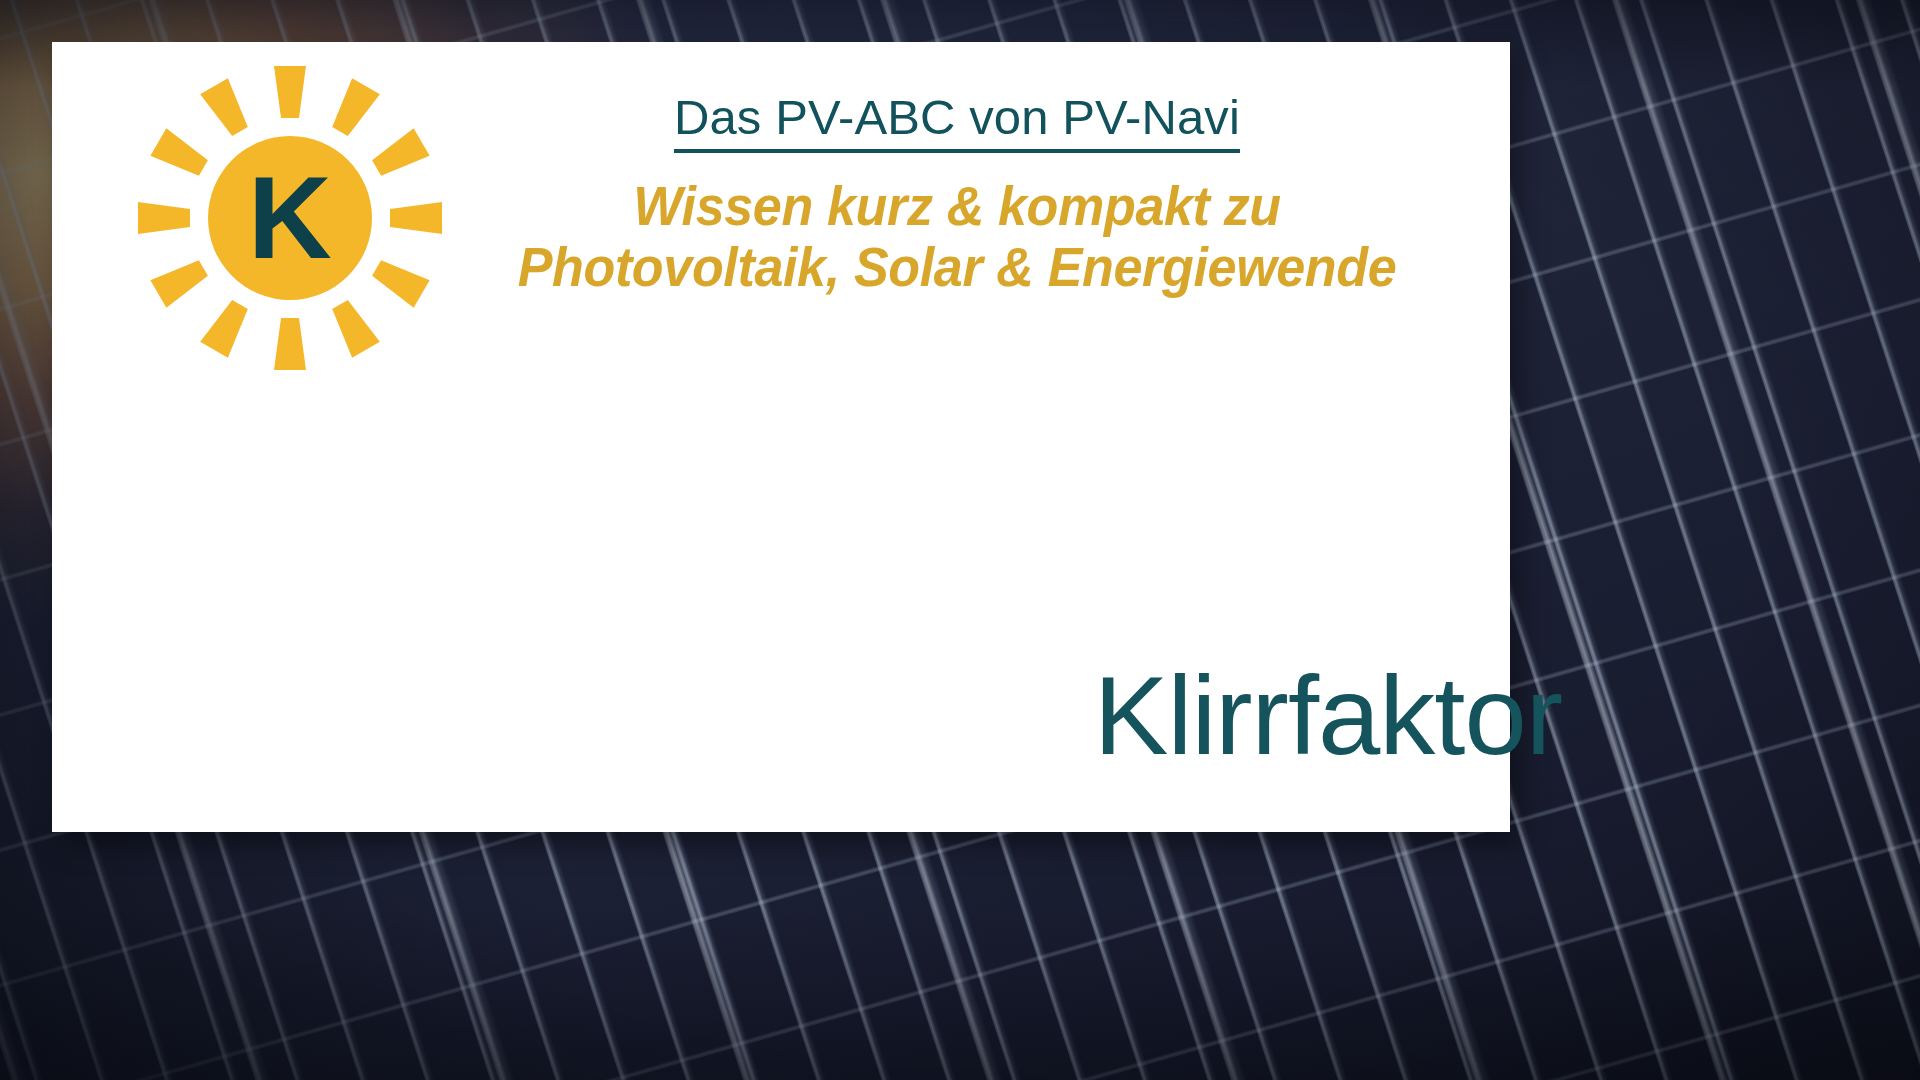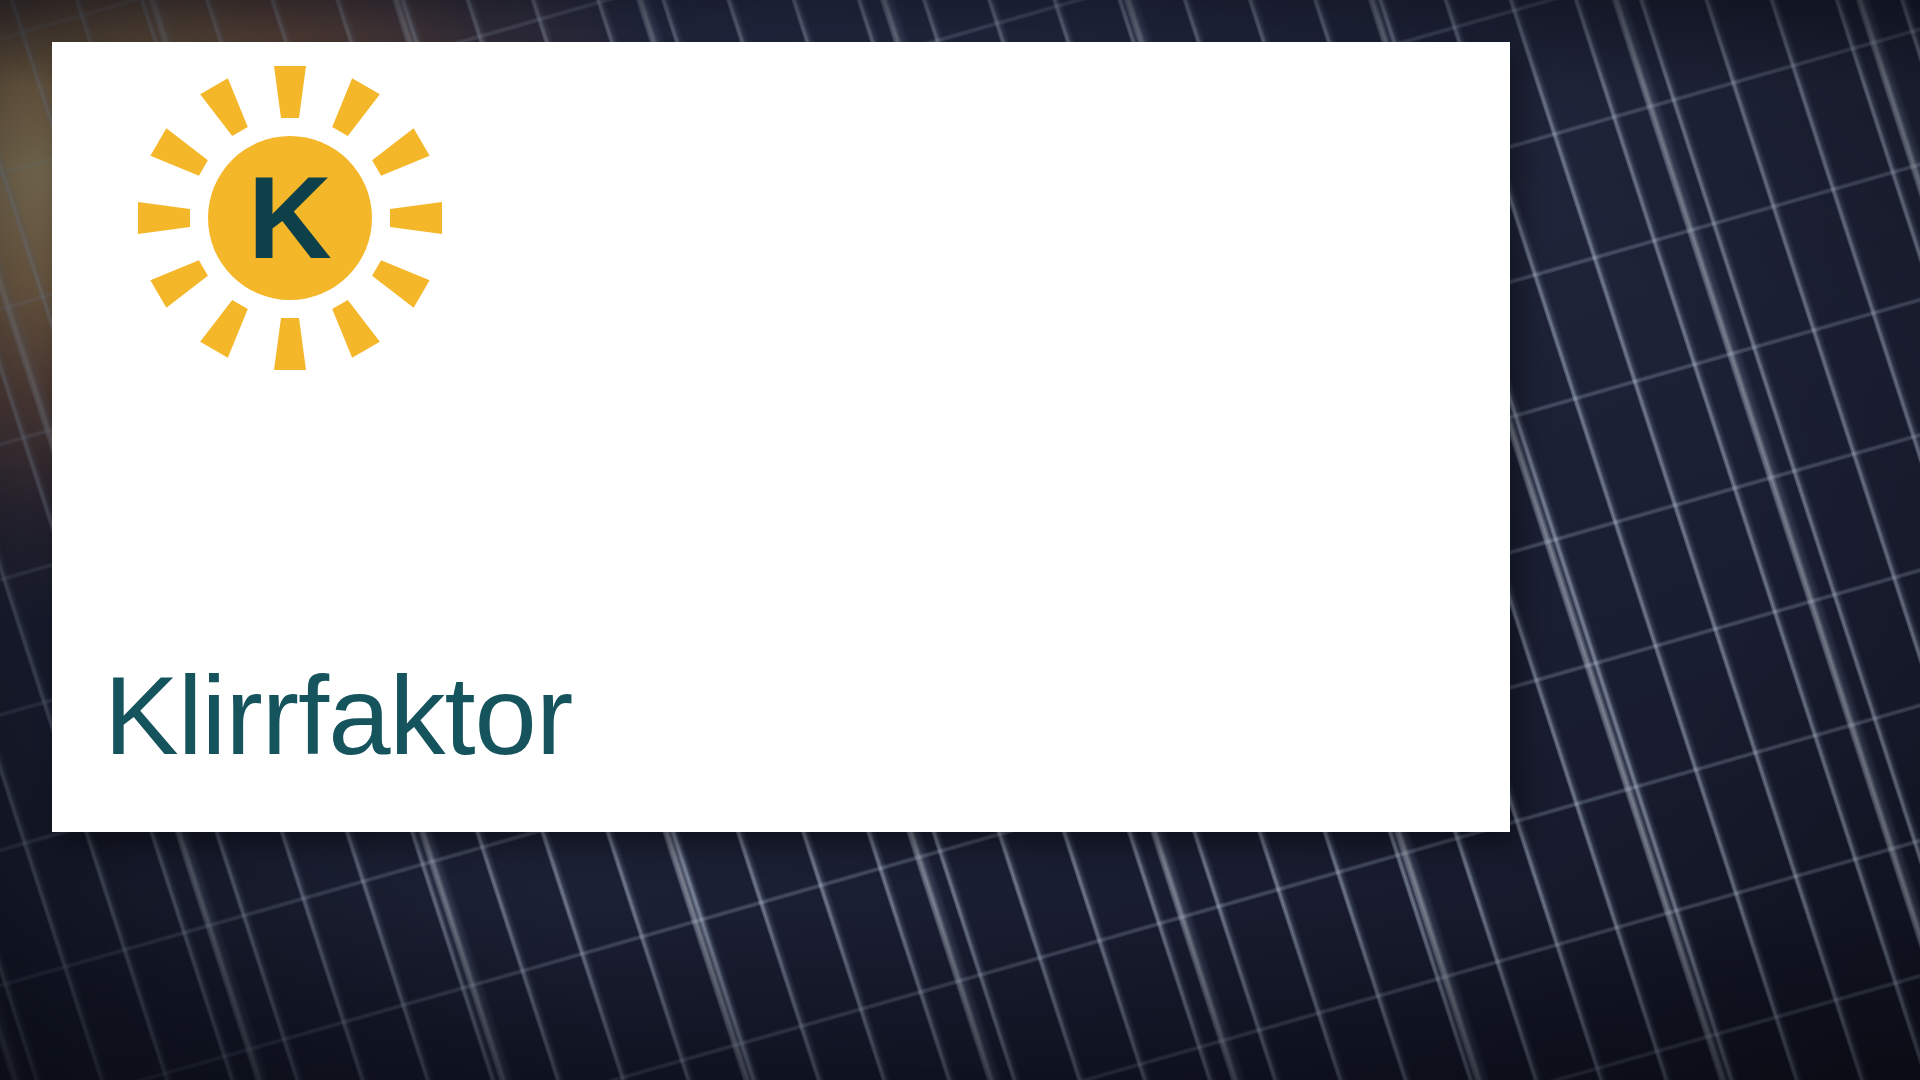--- a/index.html
+++ b/index.html
@@ -144,21 +144,21 @@
     transform-origin: center top;
   }
   .tagline .tl-line { display: block; white-space: nowrap; }
 
   
   .term {
     position: absolute;
     left: 52px;
     top: 618px;
     width: 1458px;
-    text-align: left;
+    text-align: right;
     font-size: 112px;
     line-height: 1.0;
     color: #15535d;
     letter-spacing: -1px;
   }
 </style>
 </head>
 <body>
 
 <div id="stage">
@@ -212,17 +212,24 @@
             <g transform="rotate(330)">
                 <polygon points="-9,-100 9,-100 16,-152 -16,-152"></polygon>
               </g>
           </g>
         </g>
         <circle cx="160" cy="160" r="82" fill="#f5b72a"></circle>
         <text x="160" y="160" fill="#0d4049" font-family="Liberation Sans, sans-serif" font-size="116" font-weight="bold" text-anchor="middle" dominant-baseline="central">K</text>
       </svg>
     </div>
 
+    <div class="header-text">
+      <div class="kicker">Das PV-ABC von PV-Navi</div>
+      <div class="tagline">
+        <span class="tl-line">Wissen kurz &amp; kompakt zu</span>
+        <span class="tl-line">Photovoltaik, Solar &amp; Energiewende</span>
+      </div>
+    </div>
 
     <div class="term">Klirrfaktor</div>
 
   </div>
 </div>
 
 </body></html>

